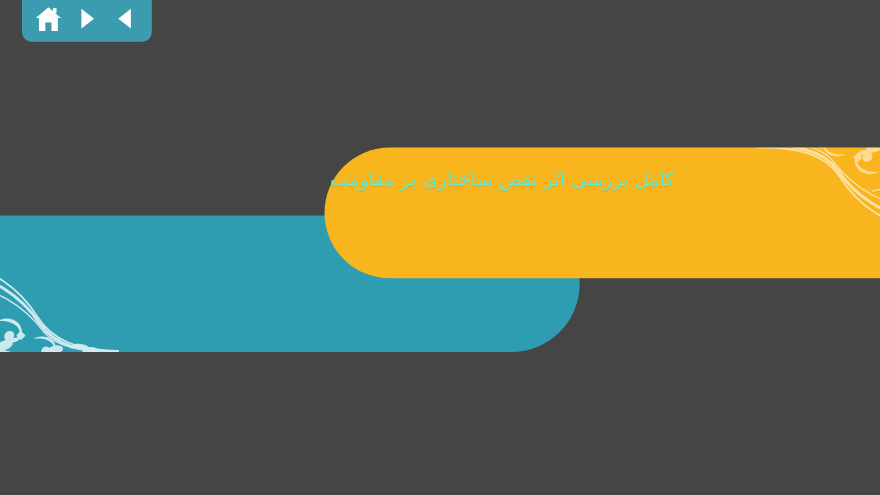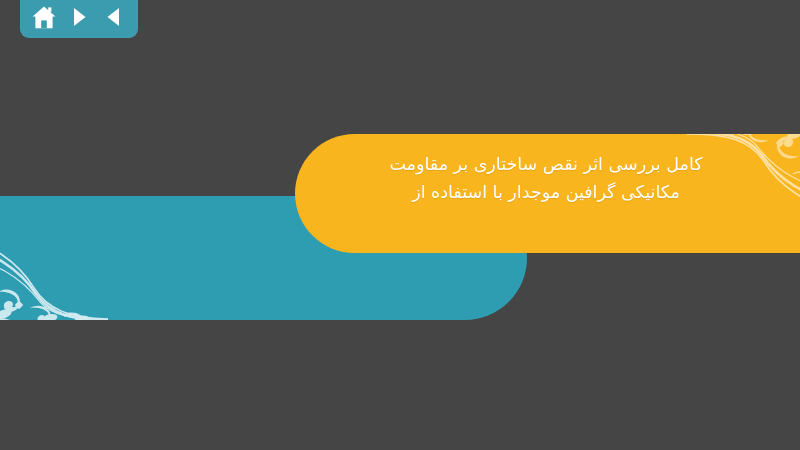--- a/index.html
+++ b/index.html
@@ -81,23 +81,23 @@
     height: 119px;
     opacity: 0.9;
   }
 
   
   #title-block {
     position: absolute;
     left: 300px;
     top: 138px;
     width: 492px;
-    text-align: center;
+    text-align: left;
     direction: rtl;
-    color: #ffffff;
+    color: #5eead4;
     font-size: 17.5px;
     line-height: 28px;
     font-weight: normal;
     letter-spacing: 0px;
     text-shadow: 0 1px 0 rgba(150,90,0,0.18);
     pointer-events: none;
   }
   #title-block .tline { display: block; white-space: nowrap; }
 </style>
 </head>
@@ -192,16 +192,15 @@
           <path d="M140 56 c 8 -4 16 -2 18 6"></path>
           <path d="M118 40 c 8 -4 16 -2 18 6"></path>
           <path d="M150 70 c 6 -3 12 -1 14 5"></path>
         </g>
       </g>
     </svg>
   </div>
 
   <h1 id="title-block">
     <span class="tline">کامل بررسی اثر نقص ساختاری بر مقاومت</span>
-    <span class="tline">مکانیکی گرافین موجدار با استفاده از</span>
   </h1>
 
 </div>
 
 </body></html>

